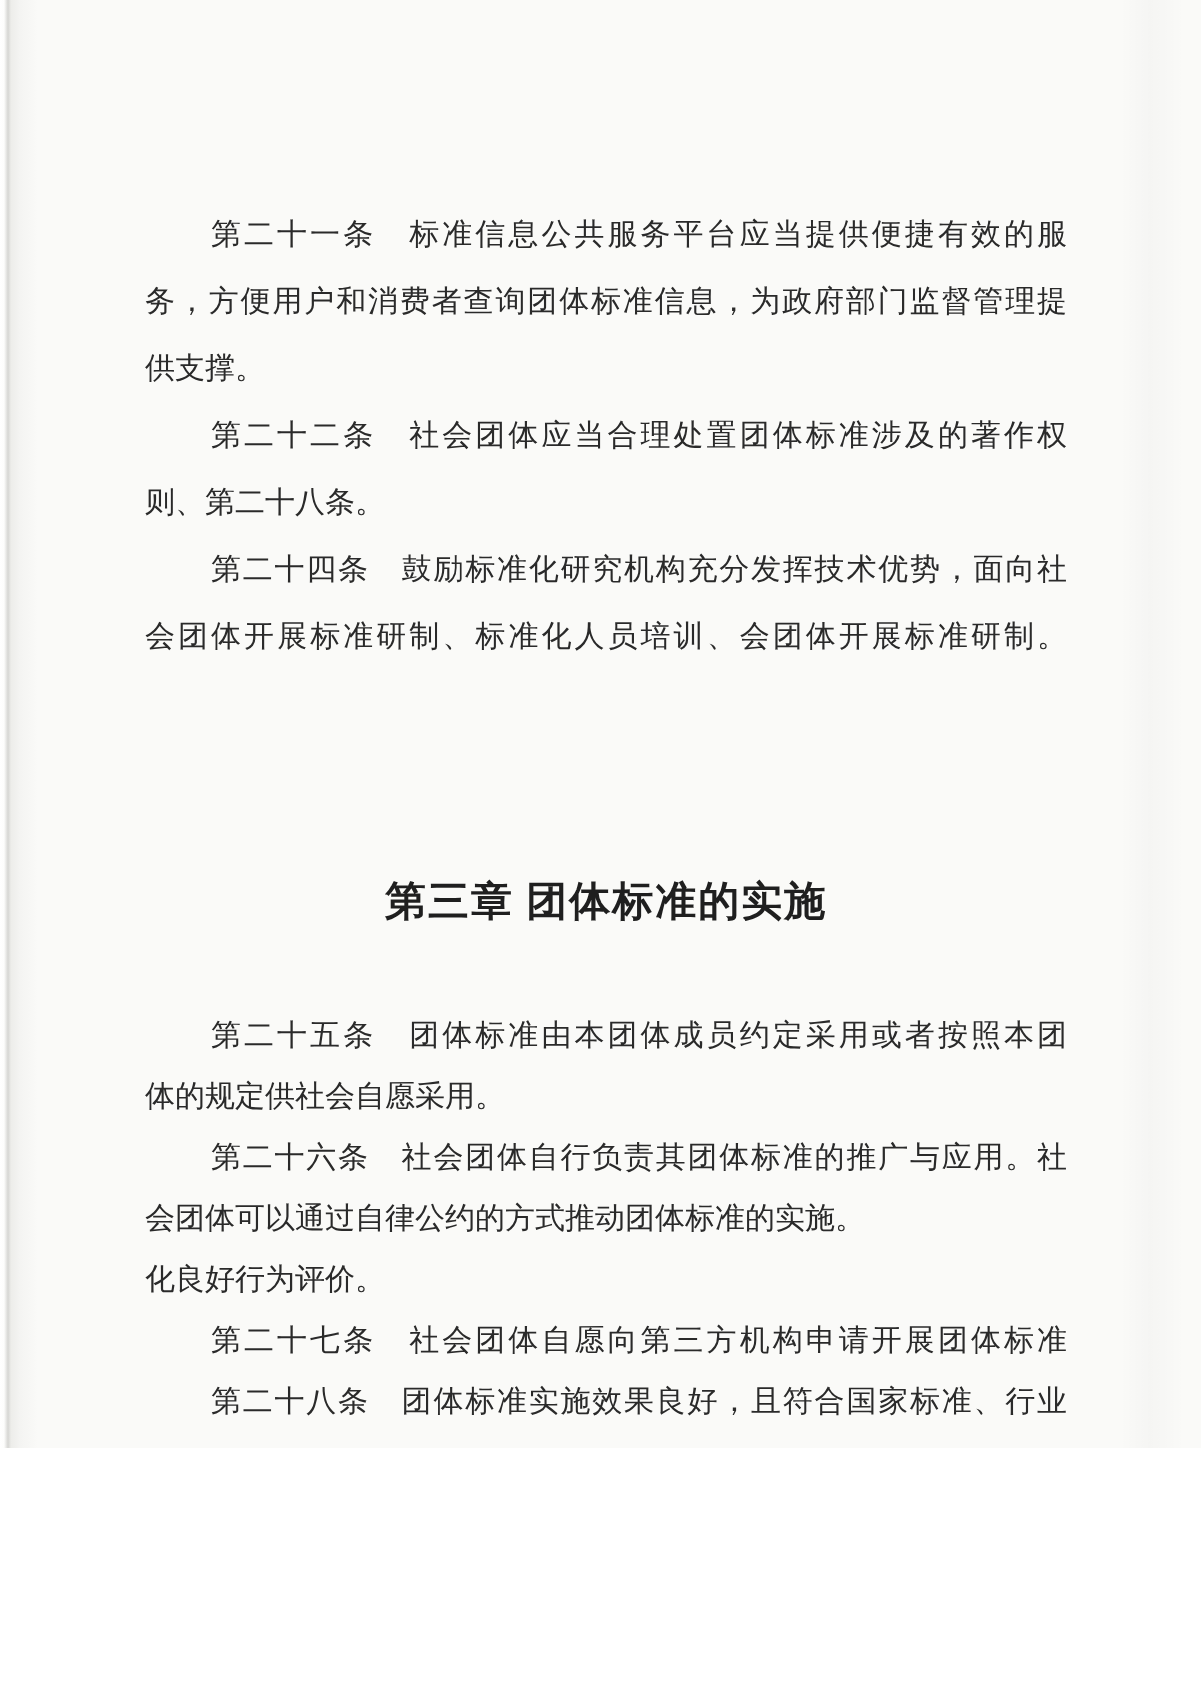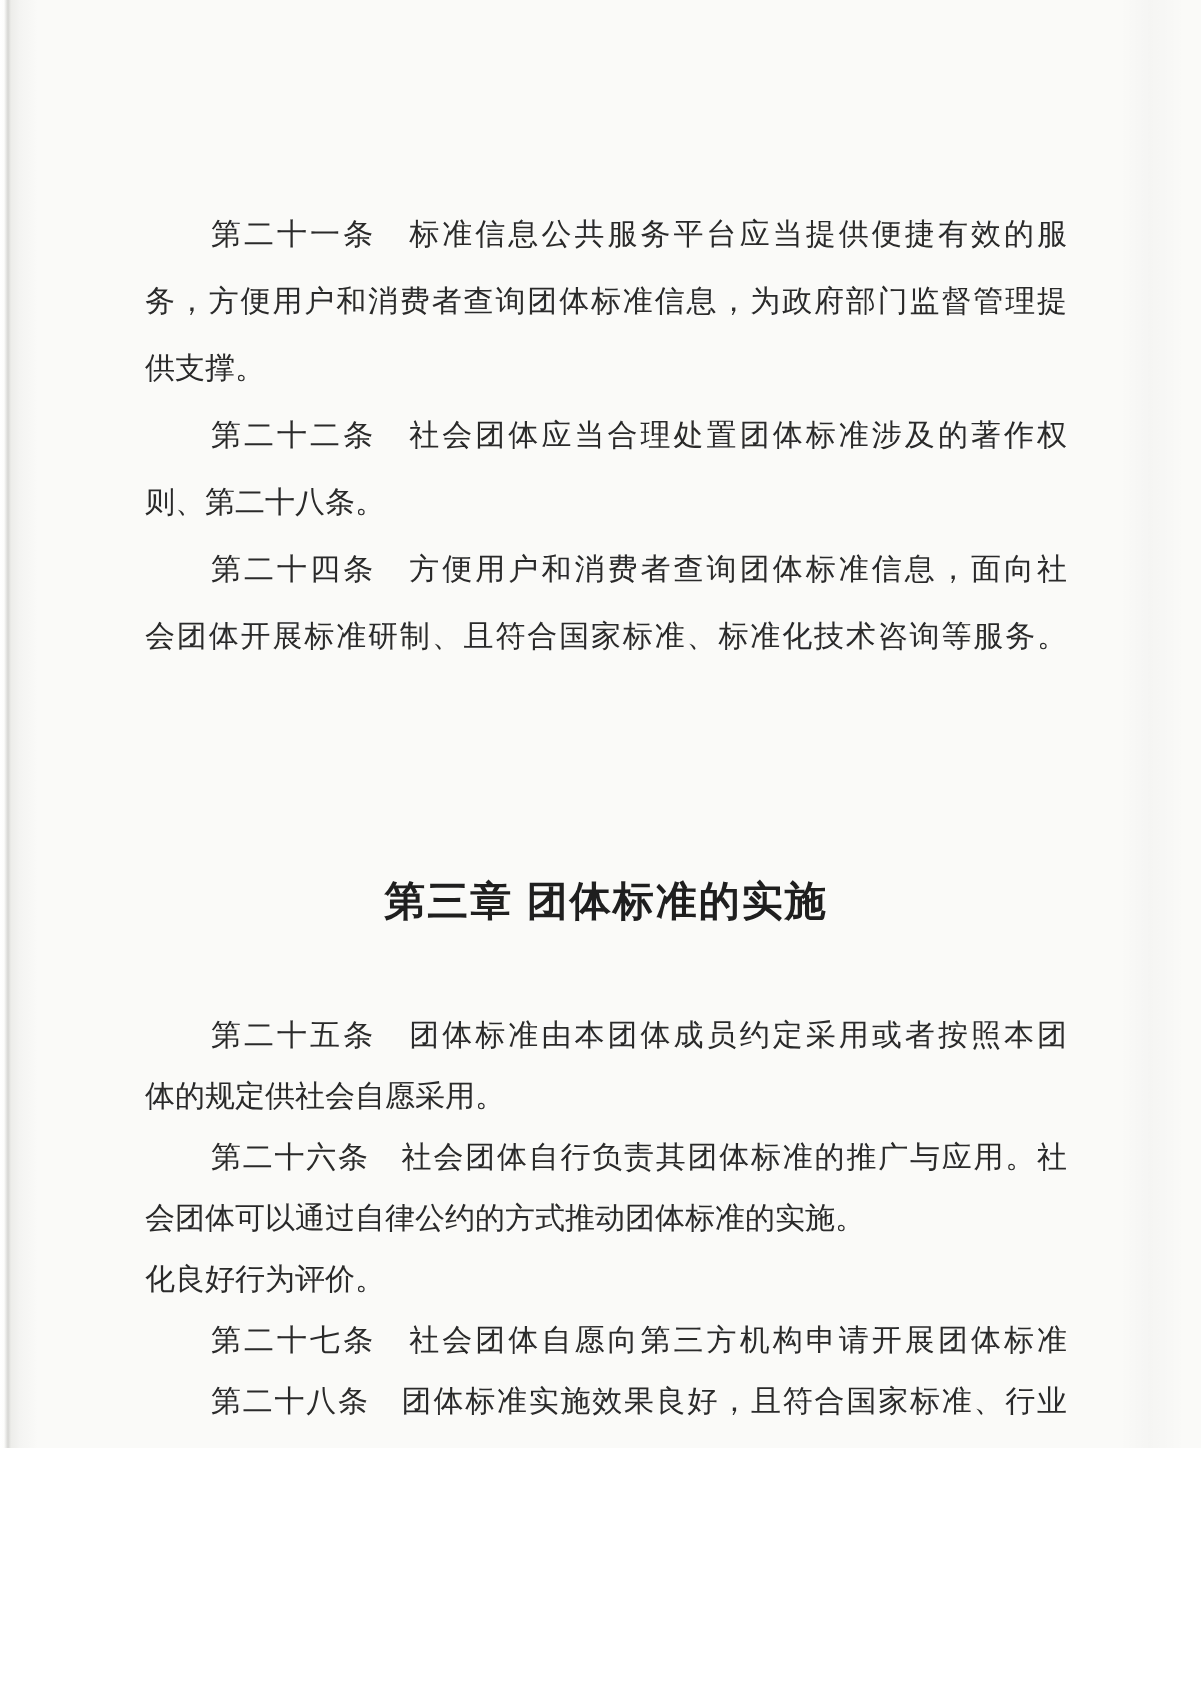--- a/index.html
+++ b/index.html
@@ -35,21 +35,21 @@
   }
   .line.indent { text-indent: 2.2em; }
   .line.short { text-align-last: left; font-family: Liberation Serif, serif; }
   .chapter-heading {
     position: absolute;
     top: 870px;
     left: 145px;
     width: 922px;
     margin: 0;
     text-align: center;
-    font-family: Liberation Sans, sans-serif;
+    font-family: Liberation Serif, serif;
     font-weight: 700;
     font-size: 41px;
     line-height: 62px;
     letter-spacing: 2px;
     color: #1f1f1f;
   }
   .page-number {
     position: absolute;
     left: 141px;
     top: 1516px;
@@ -71,22 +71,22 @@
       <div class="line short">供支撑。</div>
     </div>
 
     <div class="para">
       <div class="line indent">第二十二条　社会团体应当合理处置团体标准涉及的著作权</div>
       <div class="line short">则、第二十八条。</div>
     </div>
 
 
     <div class="para">
-      <div class="line indent">第二十四条　方便用户和消费者查询团体标准信息，面向社</div>
-      <div class="line">会团体开展标准研制、且符合国家标准、标准化技术咨询等服务。</div>
+      <div class="line indent">第二十四条　鼓励标准化研究机构充分发挥技术优势，面向社</div>
+      <div class="line">会团体开展标准研制、标准化人员培训、会团体开展标准研制。</div>
     </div>
 
   </div>
 
   <h2 class="chapter-heading">第三章 团体标准的实施</h2>
 
   <div class="text-col section-b">
 
     <div class="para">
       <div class="line indent">第二十五条　团体标准由本团体成员约定采用或者按照本团</div>

